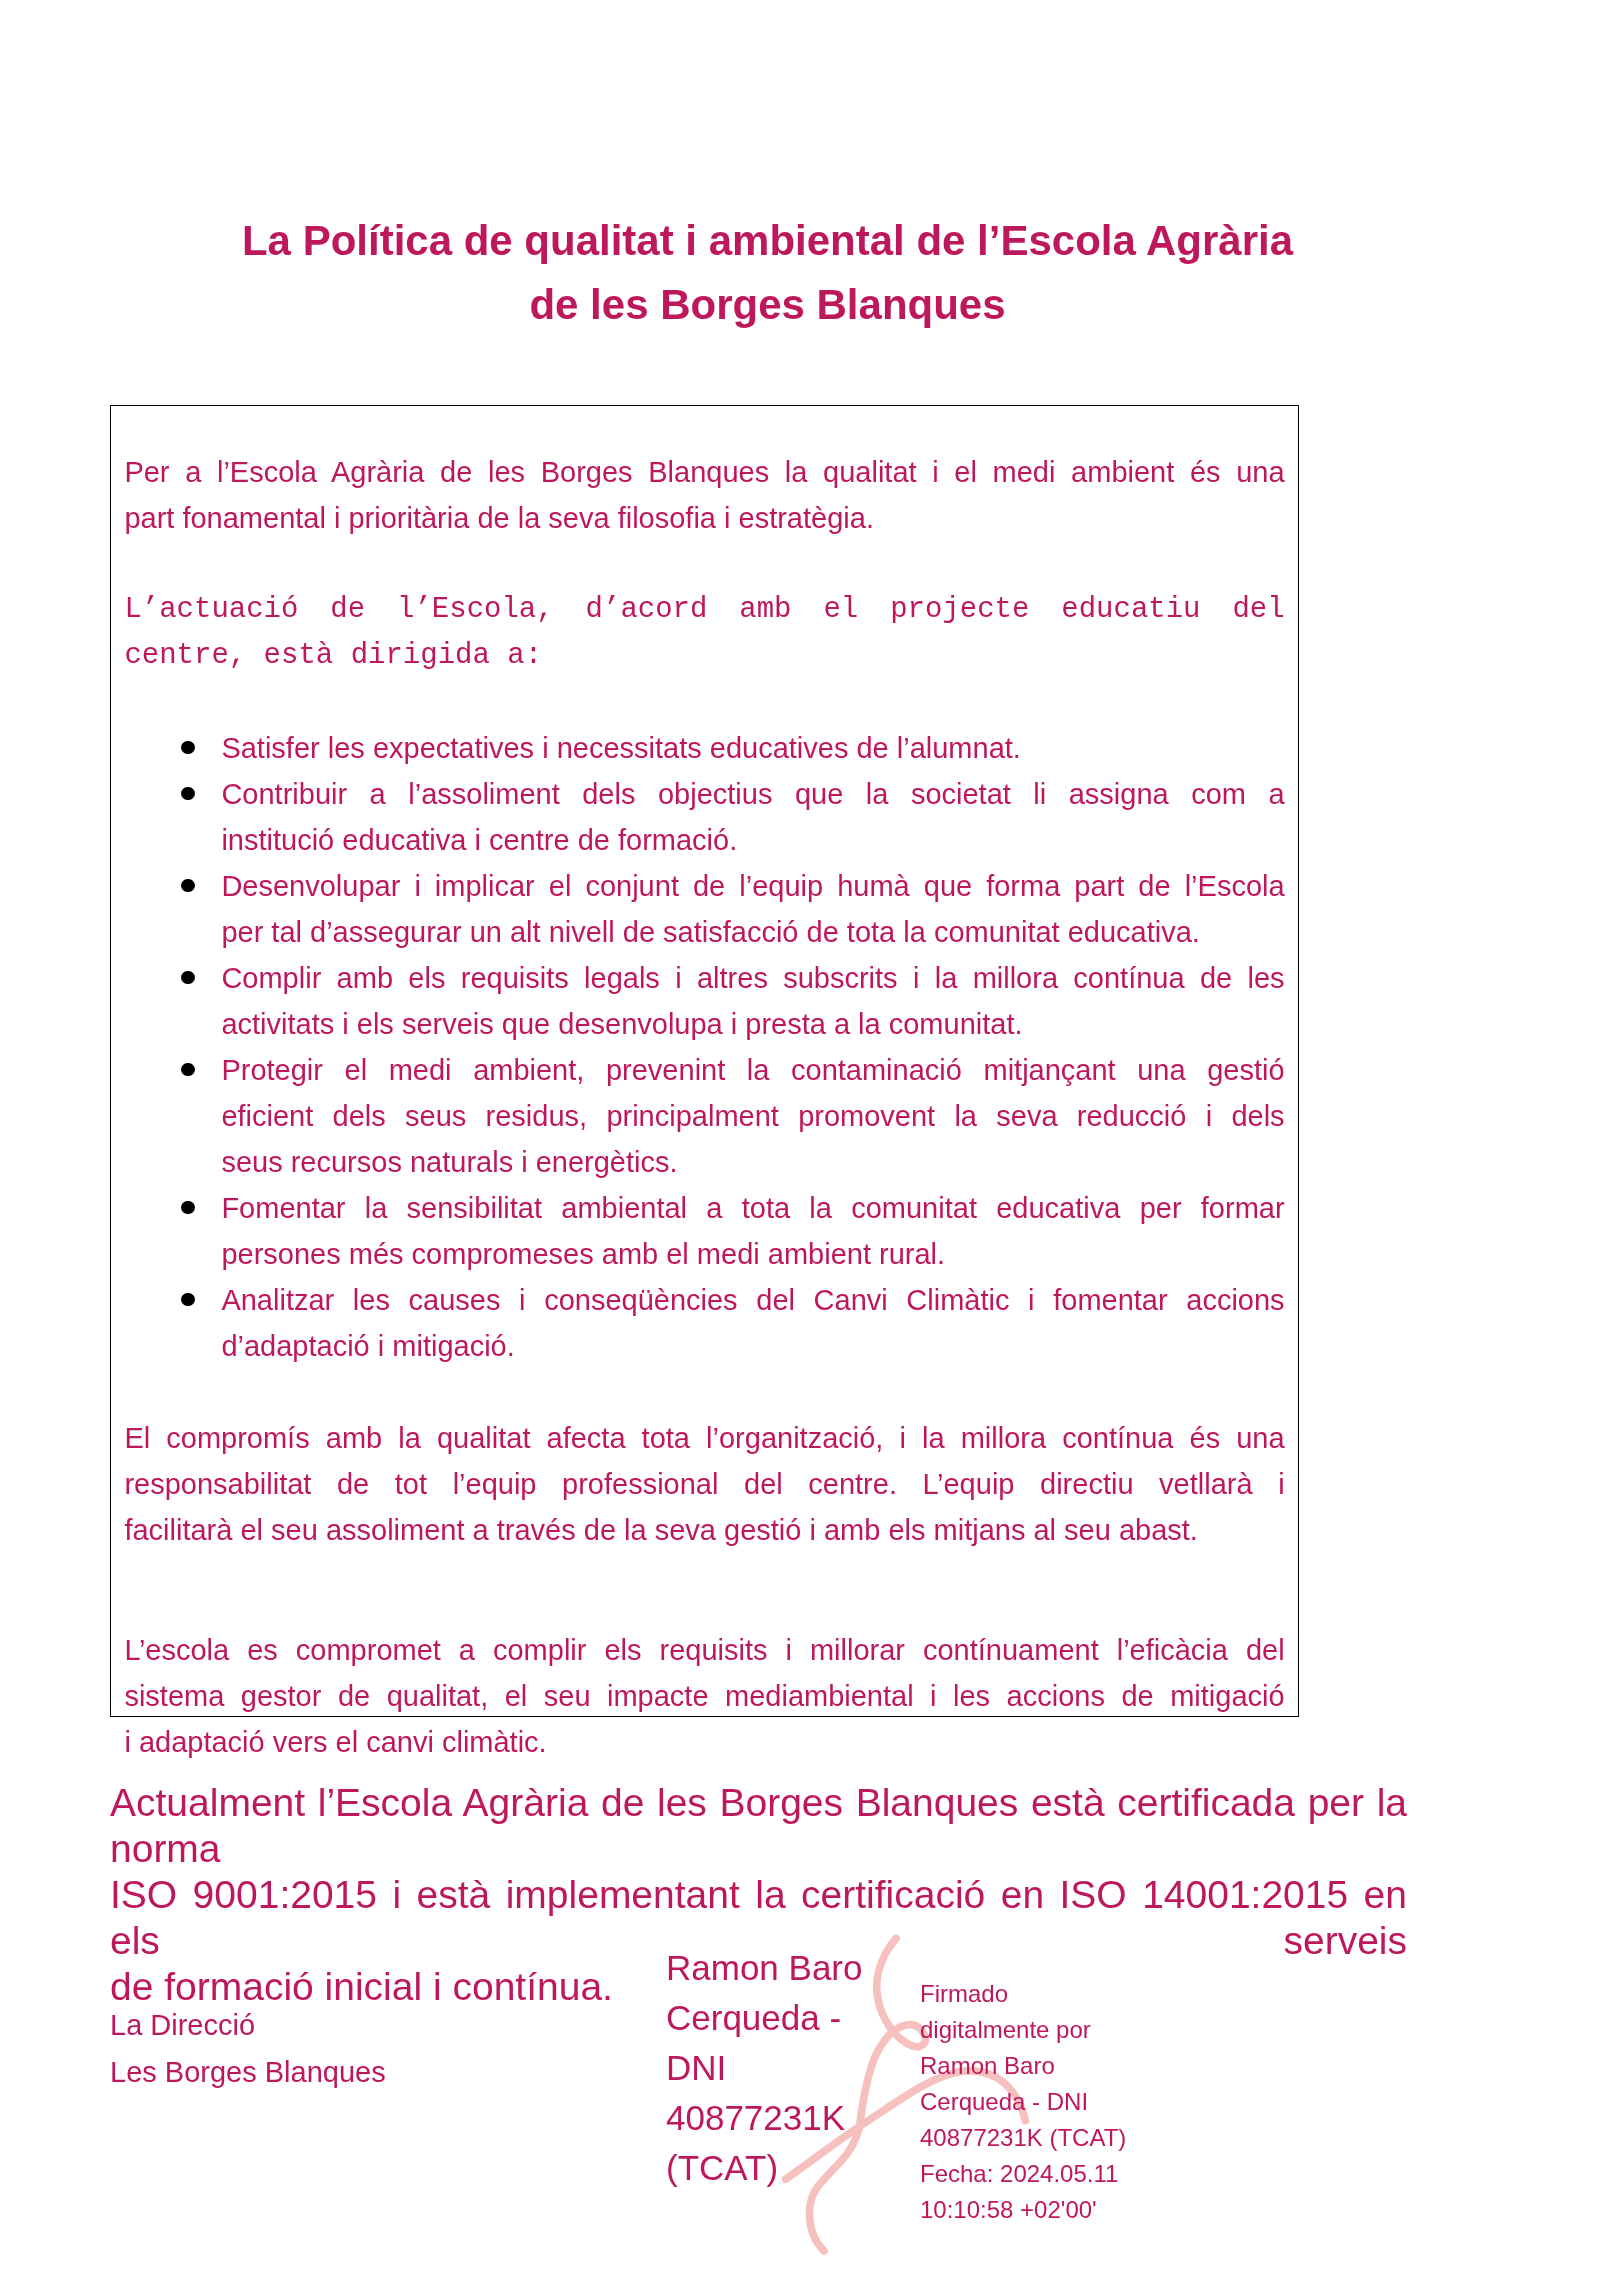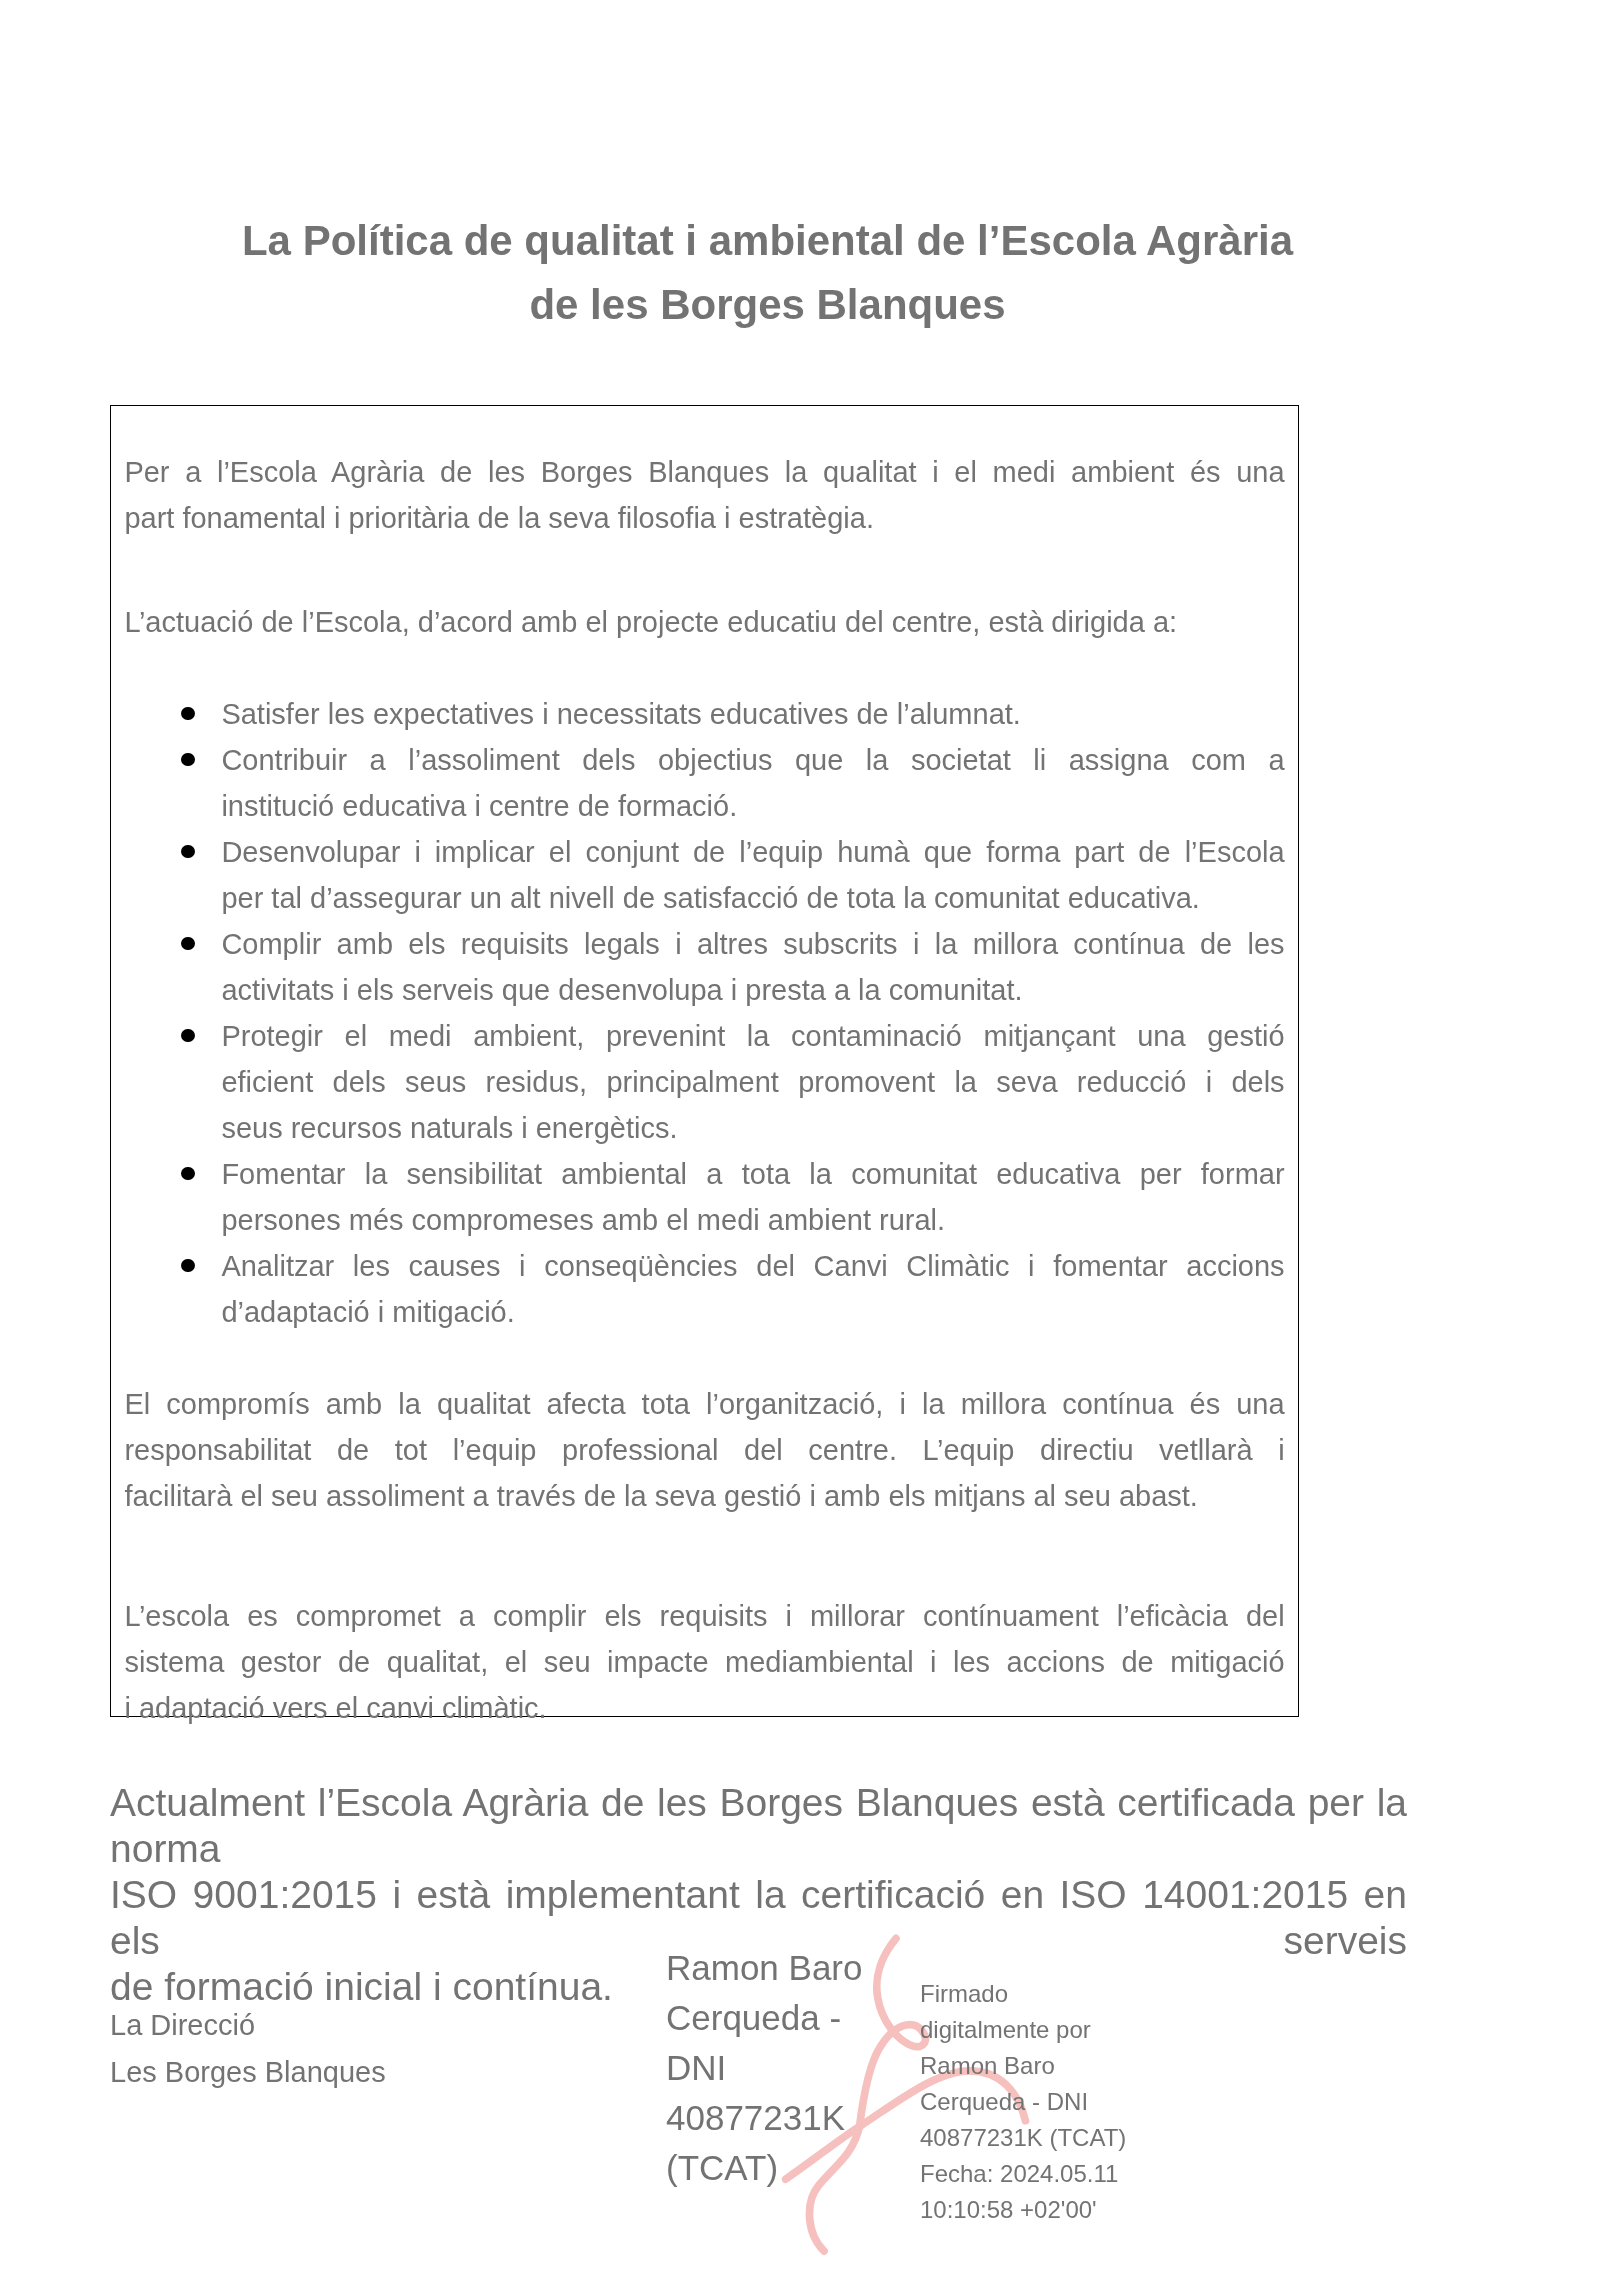--- a/index.html
+++ b/index.html
@@ -1,21 +1,21 @@
 <!DOCTYPE html>
 <html><head>
 <meta charset="utf-8">
 <style>
   html, body { margin: 0; padding: 0; background: #ffffff; }
   .page {
     position: relative;
     width: 1617px;
     height: 2290px;
     background: #ffffff;
-    color: #737373;
+    color: #be185d;
     font-family: "Liberation Sans", sans-serif;
     overflow: hidden;
   }
 
   
   .doc-title {
     position: absolute;
     left: 110px; top: 181px; width: 1315px;
     text-align: center;
     font-size: 42px; font-weight: bold; line-height: 64px;
@@ -28,21 +28,21 @@
     border: 1.9px solid #000000;
     box-sizing: border-box;
     padding: 31px 13.4px 19px 13.4px;
   }
 
   .para { font-size: 29px; line-height: 46px; }
   .para > div { text-align: justify; text-align-last: justify; }
   .para > div:last-child { text-align-last: auto; }
 
   .p-intro      { margin-top: 11.5px; }
-  .p-actuacio   { margin-top: 58px; }
+  .p-actuacio   { margin-top: 46px; font-family: Liberation Mono, monospace; }
   .p-commitment { margin-top: 46px; }
   .p-closing    { margin-top: 74px; }
 
   ul.bullets {
     margin: 46px 0 13px 0;
     padding: 0 0 0 97px;
     list-style: none;
   }
   ul.bullets li {
     position: relative;

